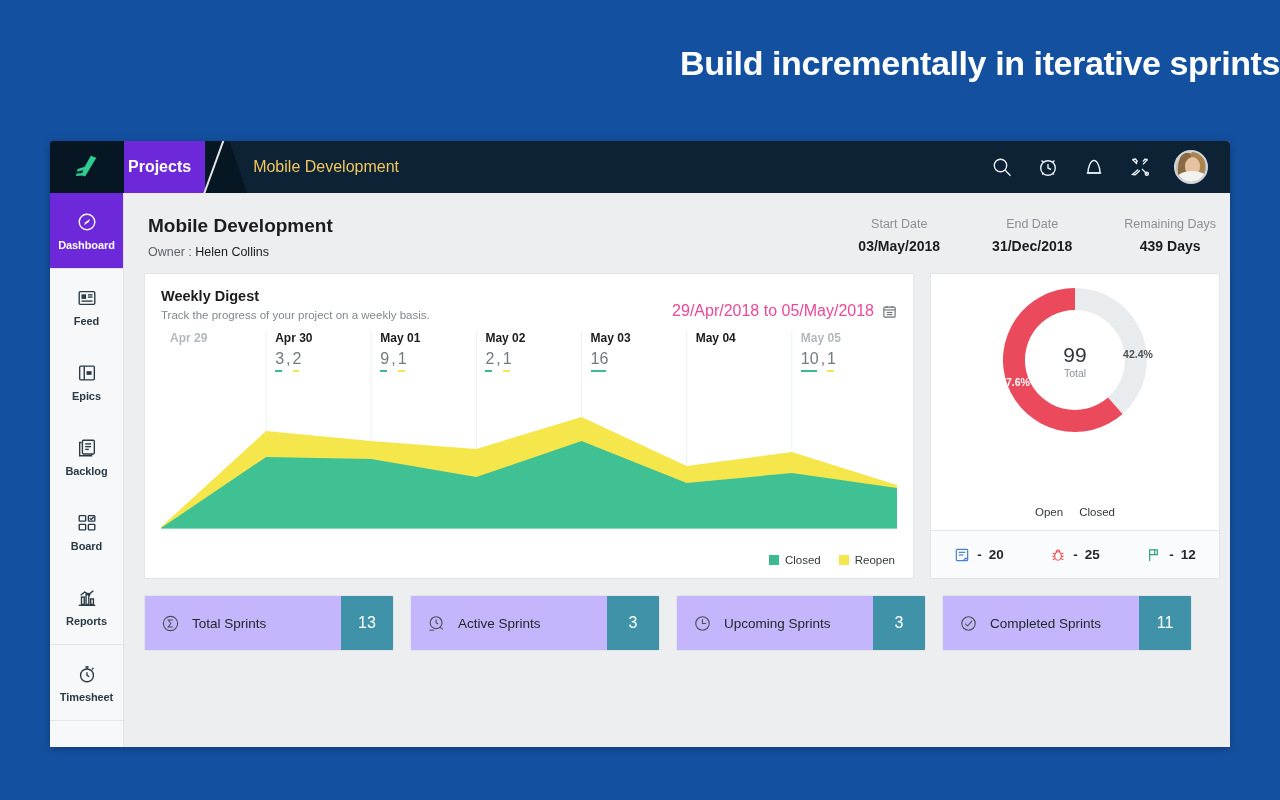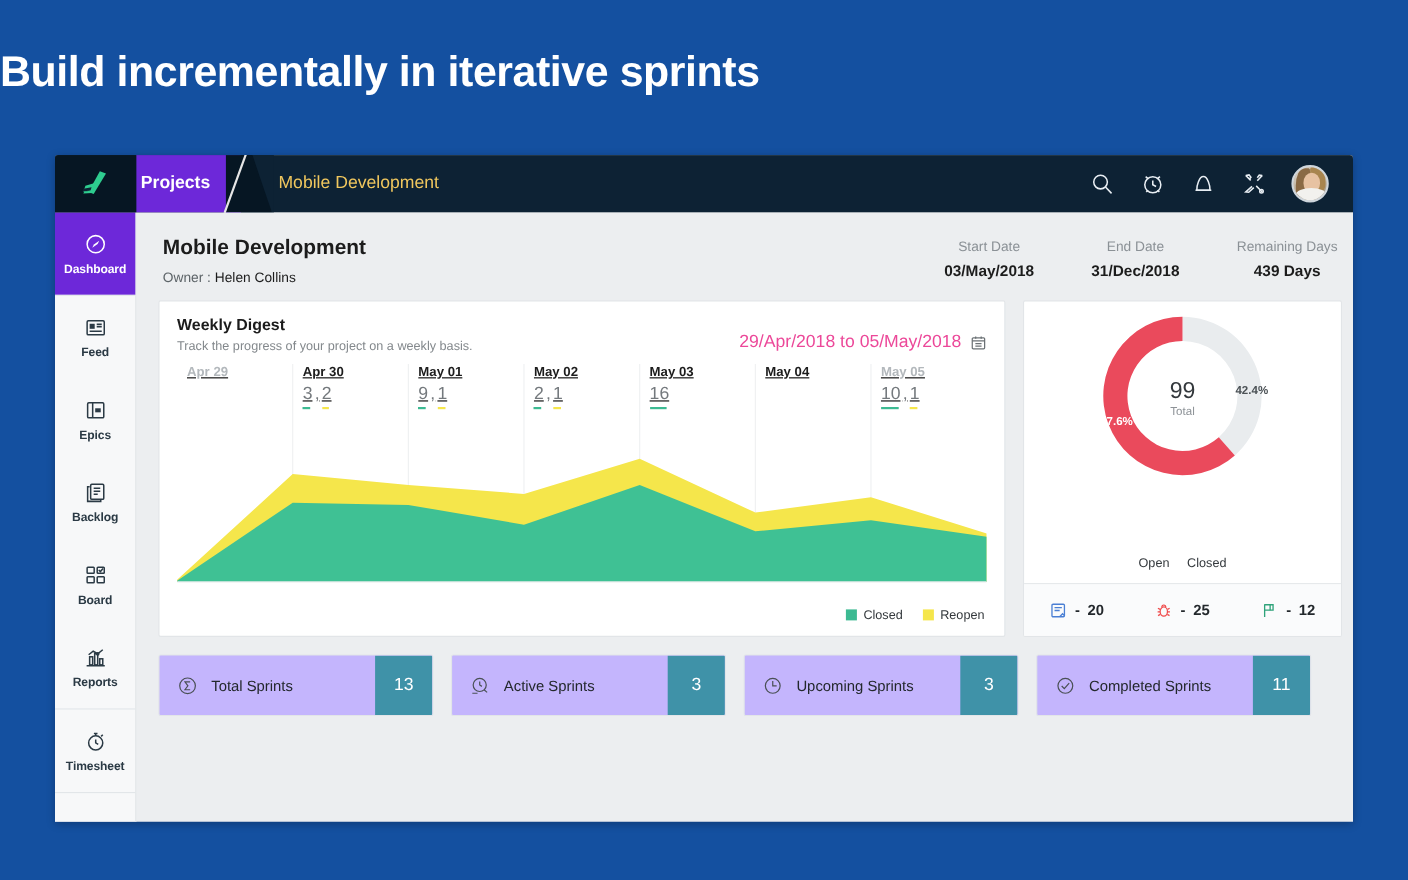--- a/index.html
+++ b/index.html
@@ -6,22 +6,22 @@
   html, body {
     width: 1280px; height: 800px;
     background: #1450a0;
     font-family: "Liberation Sans", sans-serif;
     overflow: hidden;
   }
   .page { position: relative; width: 1280px; height: 800px; background: #1450a0; }
 
   .headline {
     position: absolute; top: 44px; left: 0; width: 1280px;
-    text-align: left; color: #ffffff;
-    font-size: 39px; font-weight: bold; letter-spacing: -0.4px;
+    text-align: right; color: #ffffff;
+    font-size: 34px; font-weight: bold; letter-spacing: -0.4px;
   }
 
   
   .app {
     position: absolute; left: 50px; top: 141px;
     width: 1180px; height: 606px;
     background: #eceef0;
     border-radius: 3px 3px 0 0;
     overflow: hidden;
     box-shadow: 0 2px 8px rgba(0,0,0,.25);
@@ -104,21 +104,21 @@
   
   .digest { width: 770px; height: 306px; position: relative; }
   .digest-head { display: flex; align-items: flex-start; padding: 14px 16px 10px 16px; }
   .digest-title { font-size: 14.5px; font-weight: bold; color: #1c1c1c; }
   .digest-sub { font-size: 11.5px; color: #83888c; margin-top: 5px; }
   .digest-range { margin-left: auto; display: flex; align-items: center; gap: 8px; padding-top: 14px; }
   .range-text { font-size: 16px; color: #ec4899; }
   .cal-icon { width: 15px; height: 15px; color: #6b7175; display:block; }
 
   .chart-wrap { position: relative; height: 230px; margin: 0 16px; }
-  .col-heads { display: flex; position: relative; z-index: 3; text-decoration: underline; }
+  .col-heads { display: flex; position: relative; z-index: 3; }
   .col-head { width: 14.2857%; padding-left: 9px; }
   .ch-date { font-size: 12px; font-weight: bold; color: #1c1c1c; }
   .ch-date.dim { color: #b3b8bc; font-weight: bold; }
   .ch-vals { margin-top: 5px; font-size: 16px; color: #74797d; display:flex; gap:2px; }
   .ch-val { position: relative; padding-bottom: 4px; }
   .ch-val::after {
     content:""; position:absolute; left:0; right:2px; bottom:0; height: 2px;
   }
   .ch-val.green::after { background: #3cba92; }
   .ch-val.yellow::after { background: #f5e64b; }

